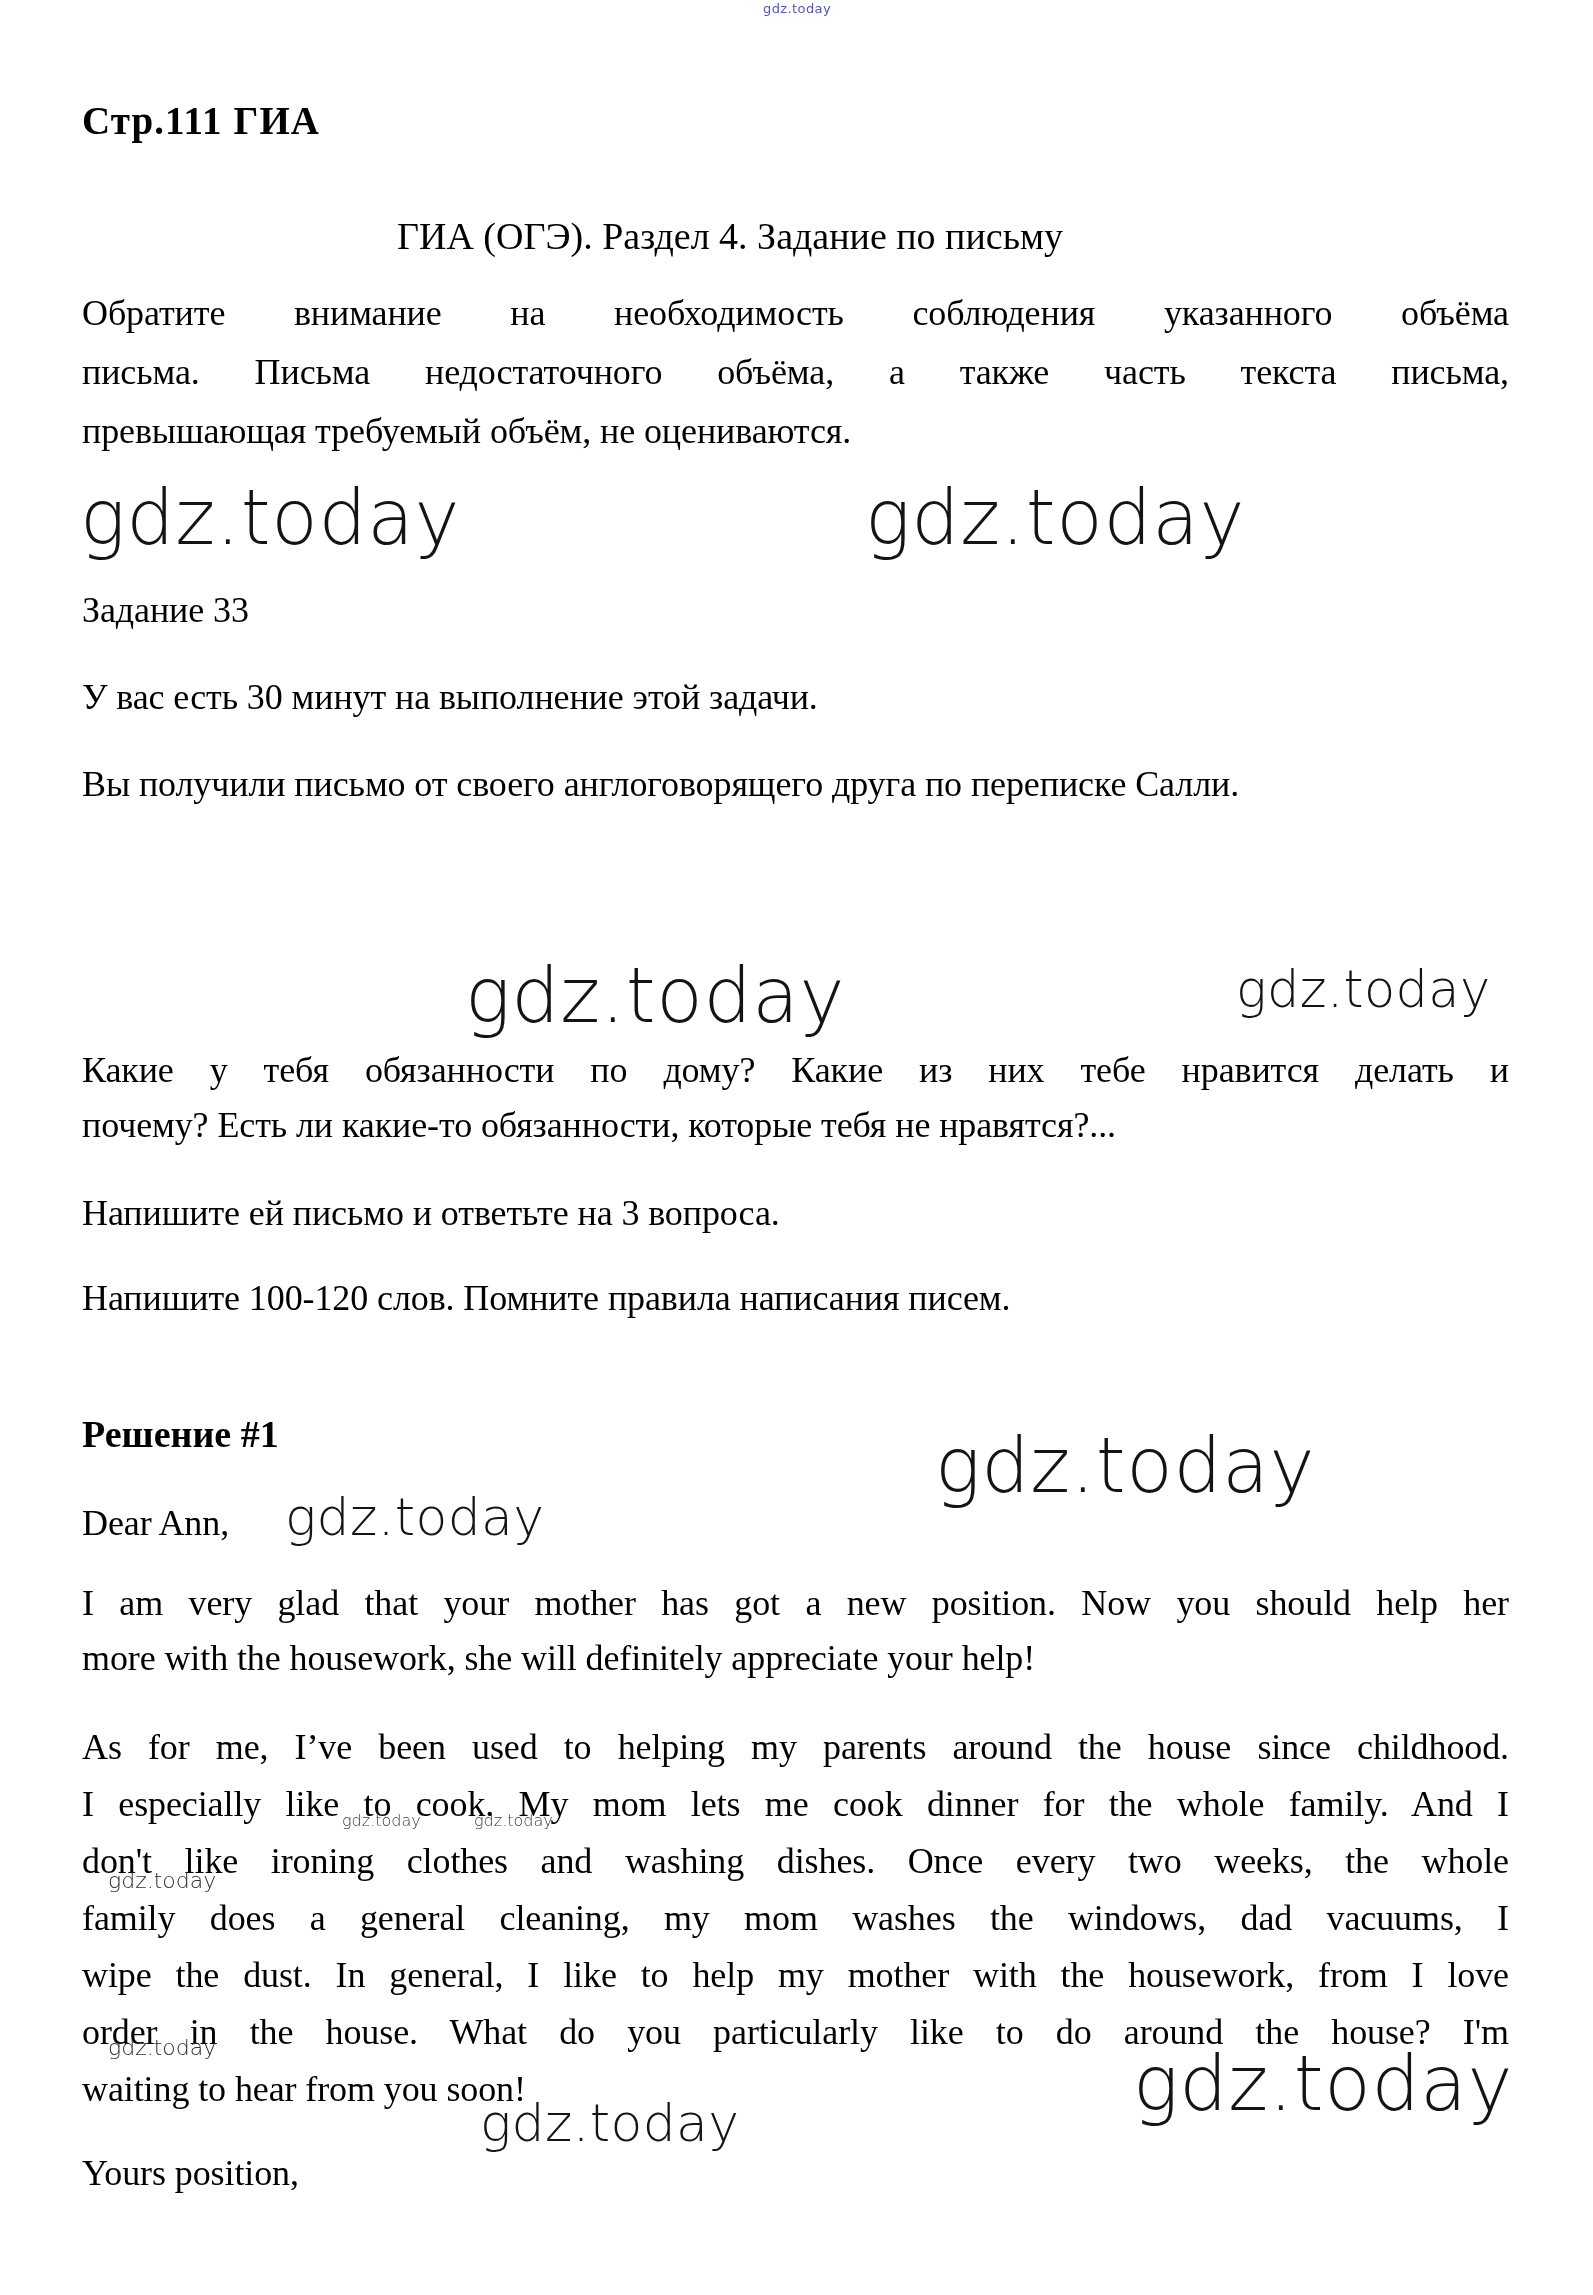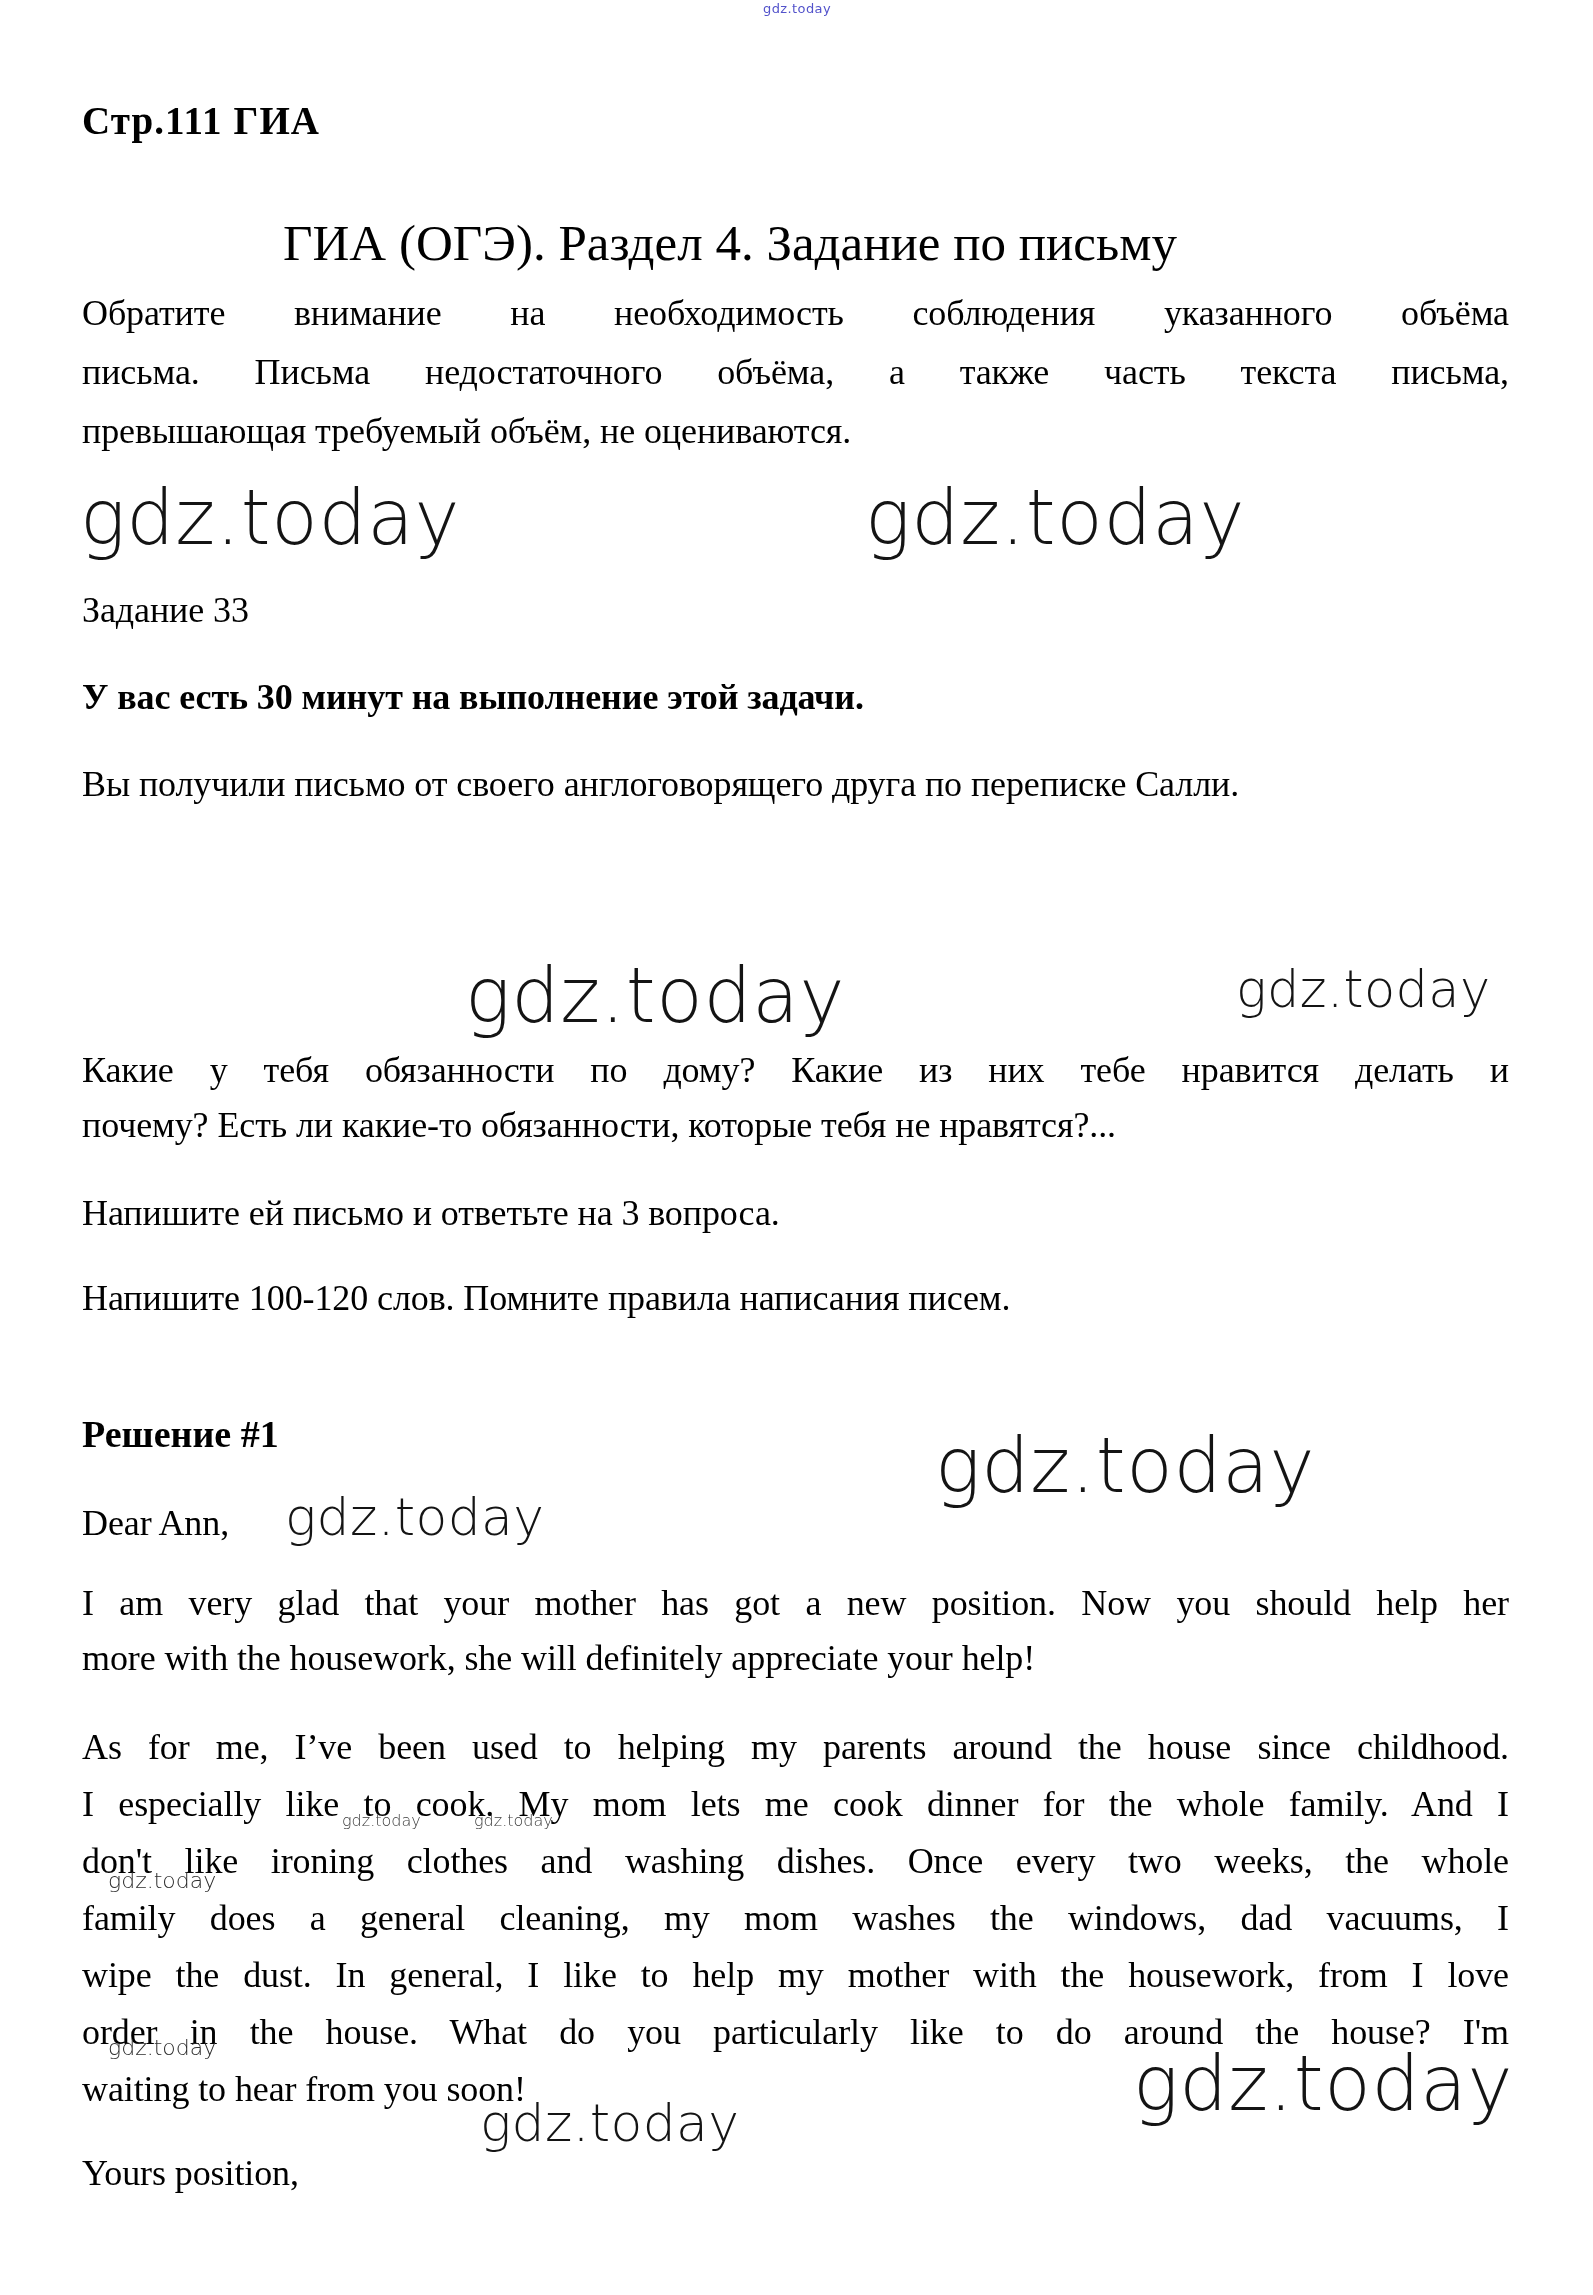--- a/index.html
+++ b/index.html
@@ -65,34 +65,34 @@
 </style>
 </head>
 <body>
 
 <div class="page">
 
   <div class="abs wm wm-blue" style="left:763px; top:2.2px; color:#5353cb;">gdz.today</div>
 
   <div class="abs h" style="left:82px; top:98px; font-size:39px; letter-spacing:1.1px;">Стр.111 ГИА</div>
 
-  <div class="abs center" style="left:0; top:214px; width:1460px; font-size:51px;">ГИА (ОГЭ). Раздел 4. Задание по письму</div>
+  <div class="abs center" style="left:0; top:214px; width:1460px; font-size:38px;">ГИА (ОГЭ). Раздел 4. Задание по письму</div>
 
   <div class="abs para lh81" style="left:82px; top:284px;">
     <div class="ln">Обратите внимание на необходимость соблюдения указанного объёма</div>
     <div class="ln">письма. Письма недостаточного объёма, а также часть текста письма,</div>
     <div class="ln last">превышающая требуемый объём, не оцениваются.</div>
   </div>
 
   <div class="abs wm wm-big" style="left:80px; top:480px;">gdz.today</div>
   <div class="abs wm wm-big" style="left:865px; top:480px;">gdz.today</div>
 
   <div class="abs t" style="left:82px; top:582px;">Задание 33</div>
 
-  <div class="abs t" style="left:82px; top:669px;font-weight:bold;">У вас есть 30 минут на выполнение этой задачи.</div>
+  <div class="abs t" style="left:82px; top:669px;">У вас есть 30 минут на выполнение этой задачи.</div>
 
   <div class="abs t" style="left:82px; top:756px;">Вы получили письмо от своего англоговорящего друга по переписке Салли.</div>
 
 
   <div class="abs wm wm-big" style="left:465px; top:958px;">gdz.today</div>
   <div class="abs wm wm-med" style="left:1236px; top:964px;">gdz.today</div>
 
   <div class="abs para lh76" style="left:82px; top:1043px;">
     <div class="ln">Какие у тебя обязанности по дому? Какие из них тебе нравится делать и</div>
     <div class="ln last">почему? Есть ли какие-то обязанности, которые тебя не нравятся?...</div>

